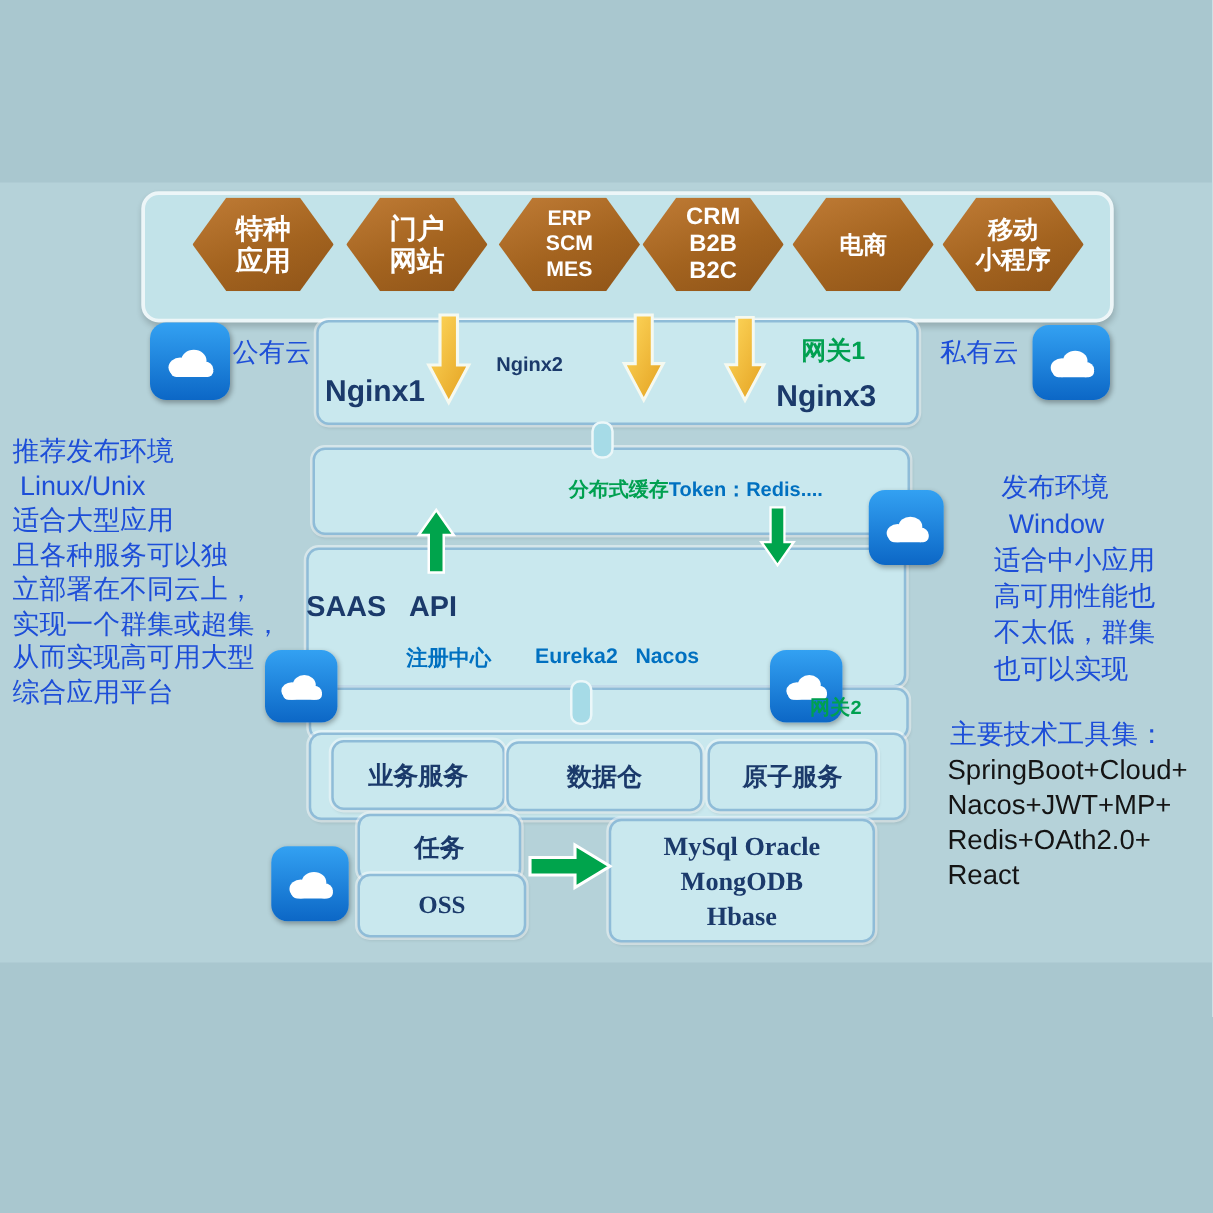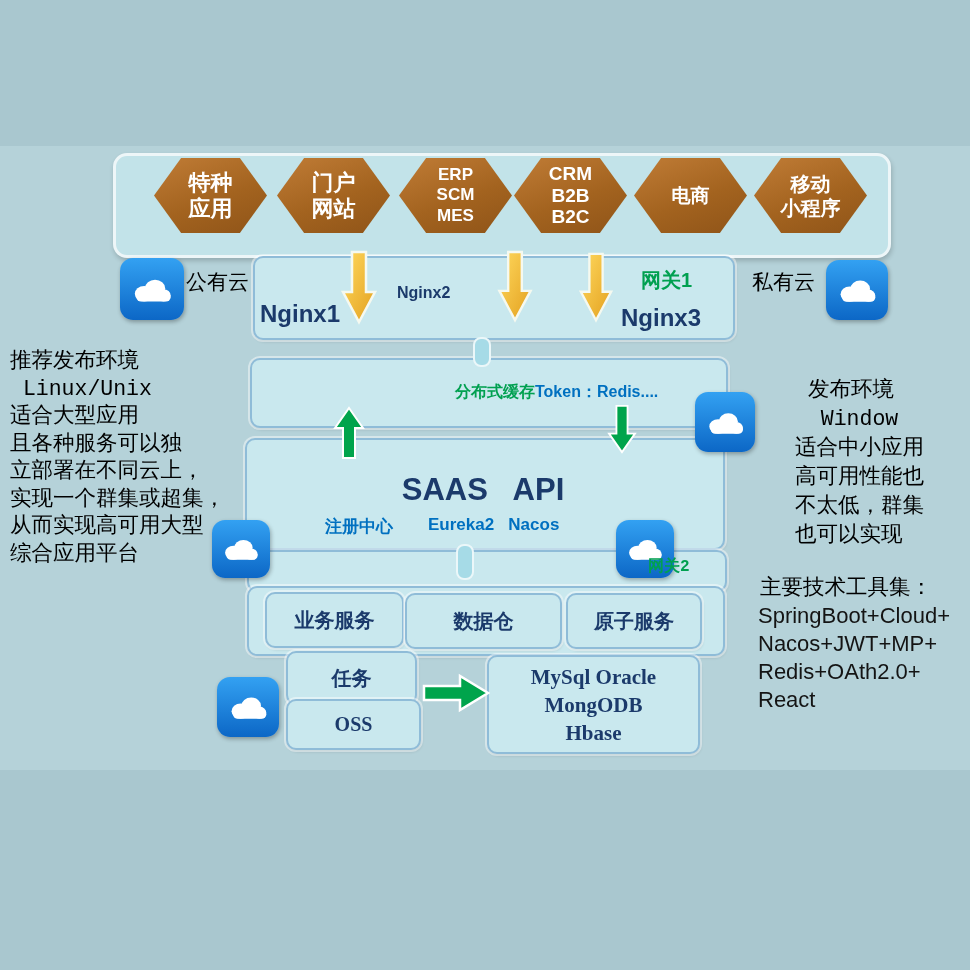--- a/index.html
+++ b/index.html
@@ -30,21 +30,21 @@
     position:absolute;border-radius:13px;
     background:linear-gradient(180deg,#33a1f2 0%,#0c67c6 100%);
     display:flex;align-items:center;justify-content:center;
     box-shadow:1px 2px 4px rgba(0,0,0,.3);
   }
   .cloud svg{width:78%;height:auto;}
   .txt{position:absolute;white-space:pre-wrap;}
   .navy{color:#1b3a6b;font-weight:bold;}
   .green{color:#00A050;font-weight:bold;}
   .blue{color:#0070C0;font-weight:bold;}
-  .serif{font-family:Liberation Mono, monospace;color:#000000;}
+  .serif{font-family:Liberation Sans, sans-serif;color:#1d4ed8;}
   .center{display:flex;align-items:center;justify-content:center;text-align:center;white-space:pre-line;font-family:Liberation Serif, serif;}
   .arrow{position:absolute;}
 </style>
 </head>
 <body>
 
 <div class="stage">
 
   <div class="panel"></div>
 
@@ -177,21 +177,21 @@
   <div class="txt serif" style="left:186px;top:268px;font-size:21px;">公有云</div>
   <div class="txt serif" style="left:752px;top:268px;font-size:21px;">私有云</div>
 
   <div class="txt navy" style="left:260px;top:300px;font-size:24px;">Nginx1</div>
   <div class="txt navy" style="left:397px;top:284px;font-size:16px;">Nginx2</div>
   <div class="txt navy" style="left:621px;top:304px;font-size:24px;">Nginx3</div>
   <div class="txt green" style="left:641px;top:267px;font-size:20px;">网关1</div>
 
   <div class="txt" style="left:455px;top:382px;font-size:16px;"><span class="green">分布式缓存</span><span class="blue">Token：Redis....</span></div>
 
-  <div class="txt navy" style="left:245px;top:472px;width:476px;text-align:center;font-size:31px;">SAAS   API</div>
+  <div class="txt navy" style="left:245px;top:472px;width:476px;text-align:left;font-size:23px;">SAAS   API</div>
   <div class="txt blue" style="left:325px;top:515px;font-size:17px;">注册中心</div>
   <div class="txt blue" style="left:428px;top:515px;font-size:17px;">Eureka2   Nacos</div>
 
   <div class="txt green" style="left:648px;top:556px;font-size:16px;font-family:Liberation Mono, monospace;">网关2</div>
 
   <div class="txt serif" style="left:10px;top:348px;width:255px;font-size:21.5px;line-height:27.5px;">推荐发布环境
  Linux/Unix
 适合大型应用
 且各种服务可以独
 立部署在不同云上，

